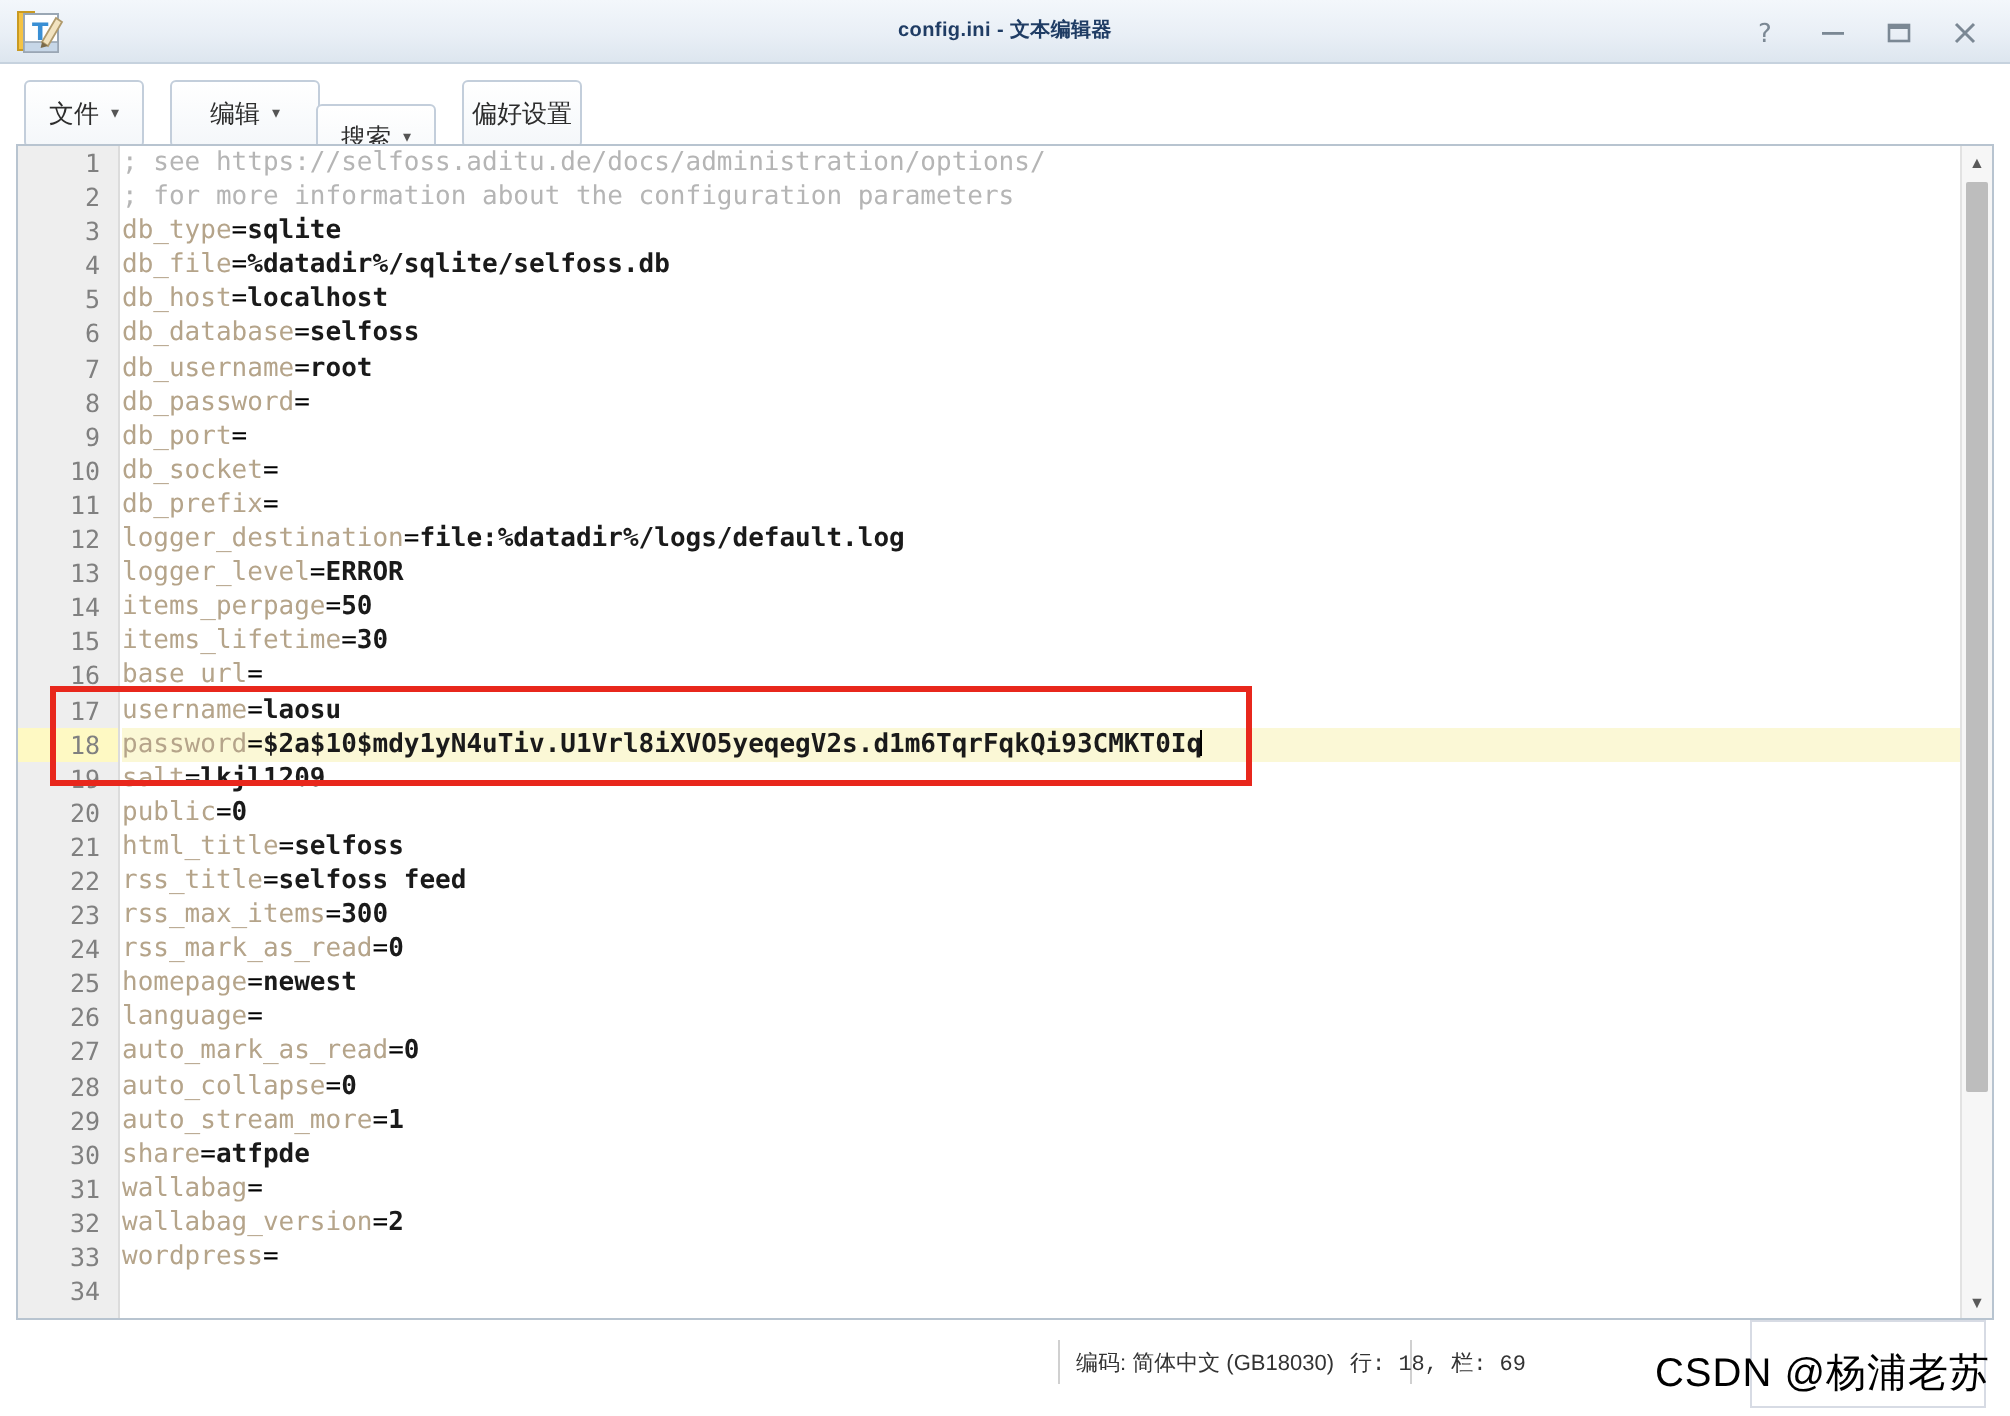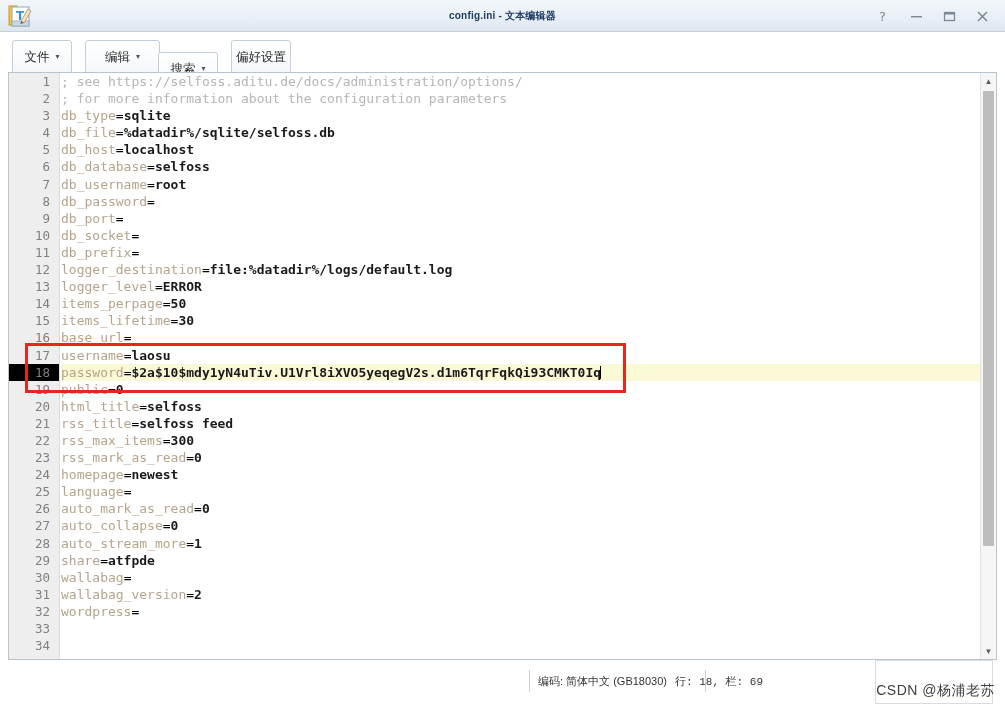--- a/index.html
+++ b/index.html
@@ -131,21 +131,21 @@
     white-space: pre;
     position: relative;
   }
   .gutter .line {
     text-align: right;
     padding-right: 9px;
     color: #808080;
     font-size: 12.5px;
     box-sizing: border-box;
   }
-  .gutter .line.active { background: #000000; }
+  .gutter .line.active { background: #fef9c3; }
   .code-area .line.active { background: #fbf8d6; }
   .tok-comment { color: #b5b5b5; }
   .tok-key     { color: #b5a48a; }
   .tok-eq      { color: #000000; }
   .tok-val     { color: #1a1a1a; font-weight: bold; }
   .caret {
     display: inline-block;
     width: 1px;
     height: 13px;
     background: #000;
@@ -214,22 +214,22 @@
     position: absolute;
     top: 8px;
     width: 1px;
     height: 22px;
     background: #d0d0d0;
   }
   .watermark {
     position: absolute;
     right: 10px;
     bottom: 8px;
-    font-size: 14px;
-    color: #404040;
+    font-size: 20px;
+    color: #000000;
     white-space: nowrap;
     letter-spacing: 0.5px;
   }
   .wm-box {
     position: absolute;
     right: 12px;
     bottom: 4px;
     width: 118px;
     height: 44px;
     border: 1px solid #d7dbe4;
@@ -343,20 +343,21 @@
       <div class="line"><span class="tok-key">db_port</span><span class="tok-eq">=</span></div>
       <div class="line"><span class="tok-key">db_socket</span><span class="tok-eq">=</span></div>
       <div class="line"><span class="tok-key">db_prefix</span><span class="tok-eq">=</span></div>
       <div class="line"><span class="tok-key">logger_destination</span><span class="tok-eq">=</span><span class="tok-val">file:%datadir%/logs/default.log</span></div>
       <div class="line"><span class="tok-key">logger_level</span><span class="tok-eq">=</span><span class="tok-val">ERROR</span></div>
       <div class="line"><span class="tok-key">items_perpage</span><span class="tok-eq">=</span><span class="tok-val">50</span></div>
       <div class="line"><span class="tok-key">items_lifetime</span><span class="tok-eq">=</span><span class="tok-val">30</span></div>
       <div class="line"><span class="tok-key">base_url</span><span class="tok-eq">=</span></div>
       <div class="line"><span class="tok-key">username</span><span class="tok-eq">=</span><span class="tok-val">laosu</span></div>
       <div class="line active"><span class="tok-key">password</span><span class="tok-eq">=</span><span class="tok-val">$2a$10$mdy1yN4uTiv.U1Vrl8iXVO5yeqegV2s.d1m6TqrFqkQi93CMKT0Iq</span><span class="caret"></span></div>
+      <div class="line"><span class="tok-key">salt</span><span class="tok-eq">=</span><span class="tok-val">lkjl1209</span></div>
       <div class="line"><span class="tok-key">public</span><span class="tok-eq">=</span><span class="tok-val">0</span></div>
       <div class="line"><span class="tok-key">html_title</span><span class="tok-eq">=</span><span class="tok-val">selfoss</span></div>
       <div class="line"><span class="tok-key">rss_title</span><span class="tok-eq">=</span><span class="tok-val">selfoss feed</span></div>
       <div class="line"><span class="tok-key">rss_max_items</span><span class="tok-eq">=</span><span class="tok-val">300</span></div>
       <div class="line"><span class="tok-key">rss_mark_as_read</span><span class="tok-eq">=</span><span class="tok-val">0</span></div>
       <div class="line"><span class="tok-key">homepage</span><span class="tok-eq">=</span><span class="tok-val">newest</span></div>
       <div class="line"><span class="tok-key">language</span><span class="tok-eq">=</span></div>
       <div class="line"><span class="tok-key">auto_mark_as_read</span><span class="tok-eq">=</span><span class="tok-val">0</span></div>
       <div class="line"><span class="tok-key">auto_collapse</span><span class="tok-eq">=</span><span class="tok-val">0</span></div>
       <div class="line"><span class="tok-key">auto_stream_more</span><span class="tok-eq">=</span><span class="tok-val">1</span></div>

